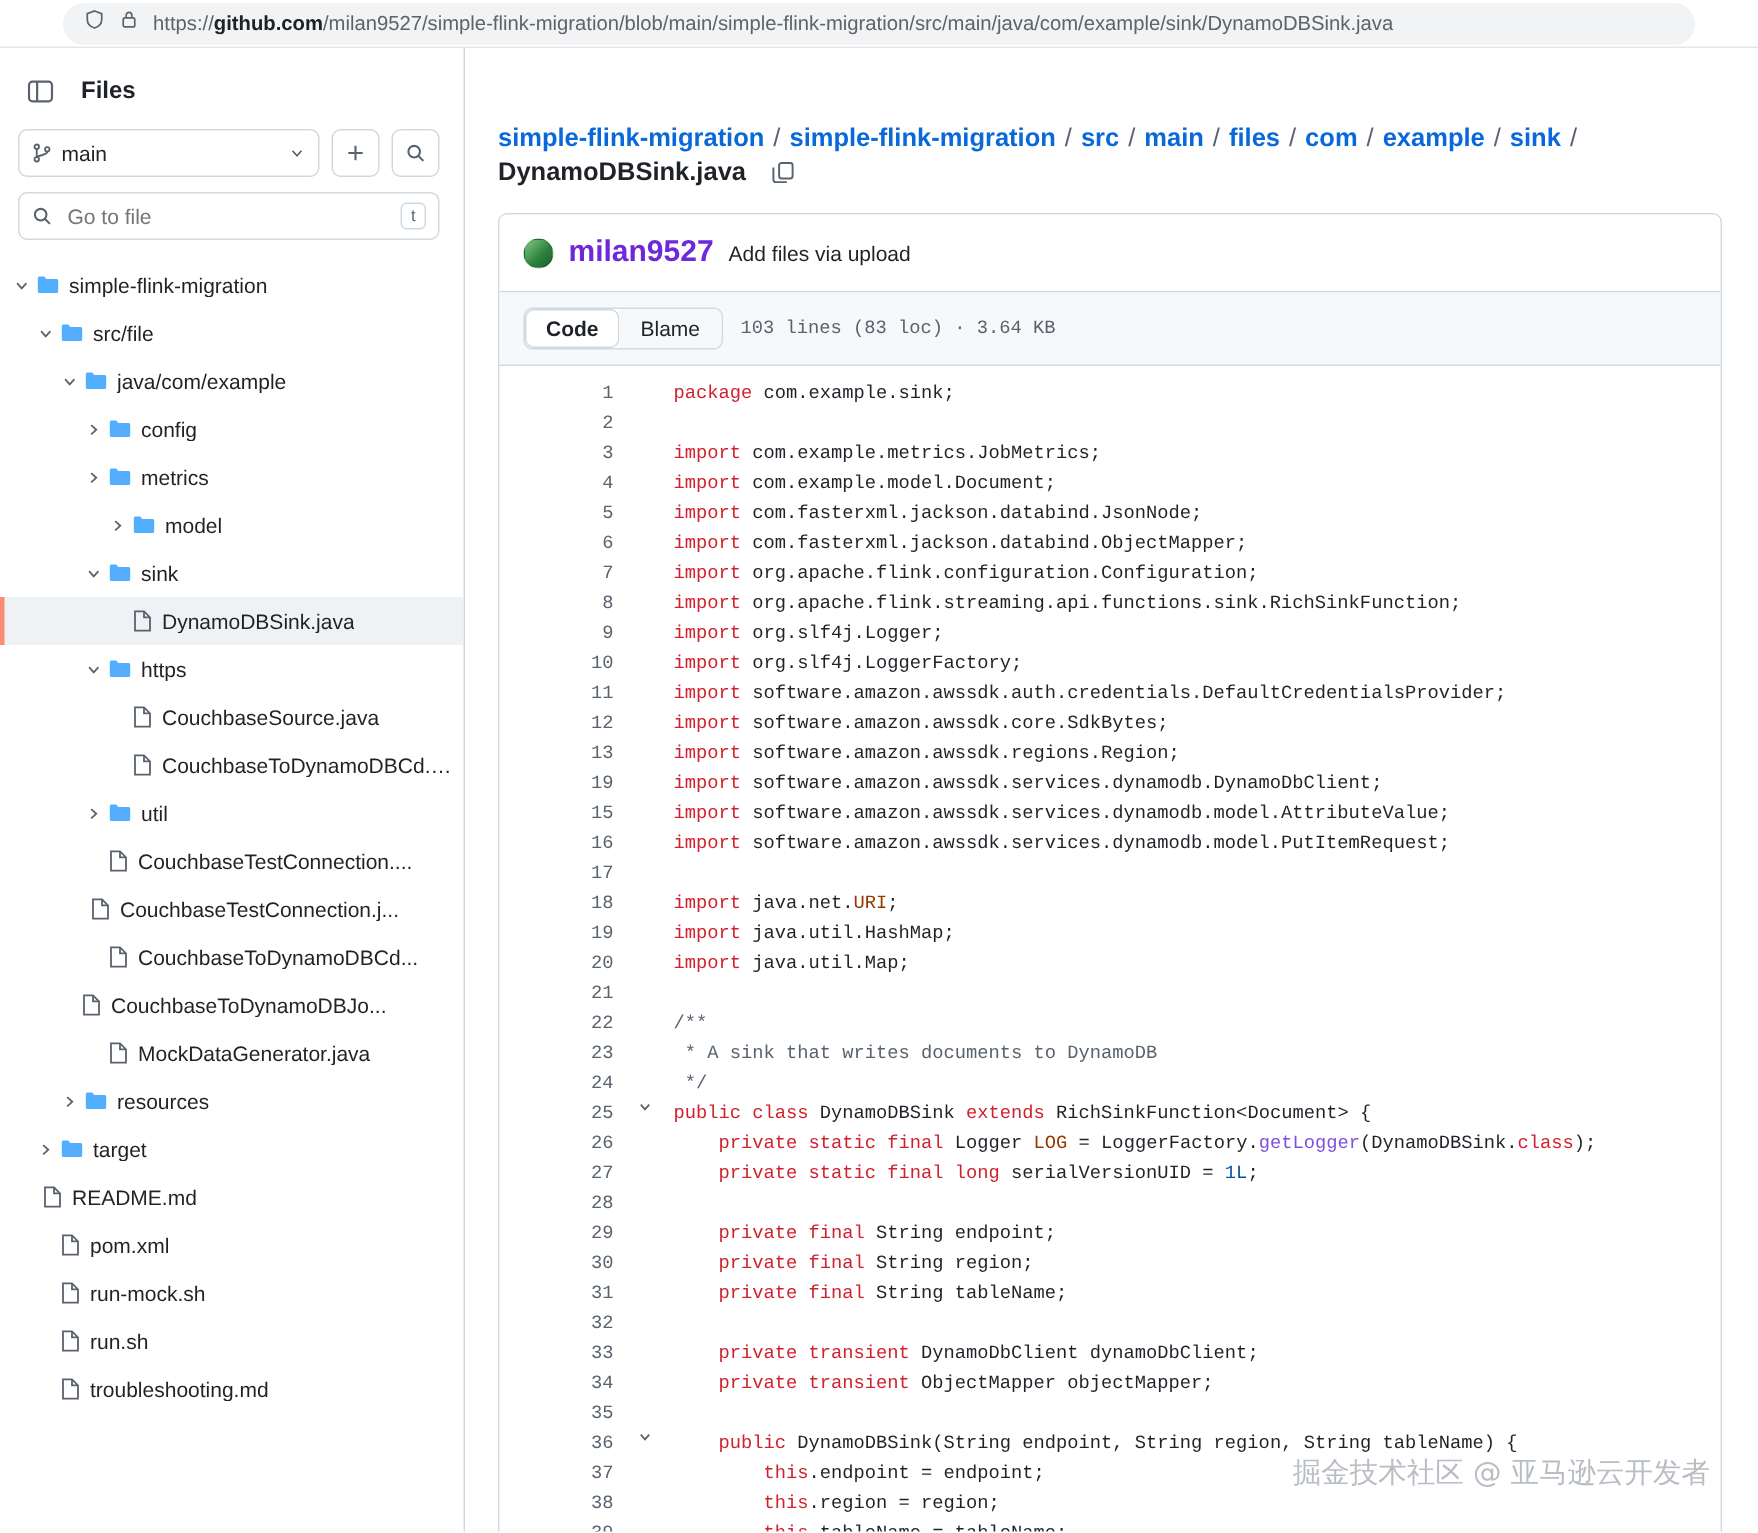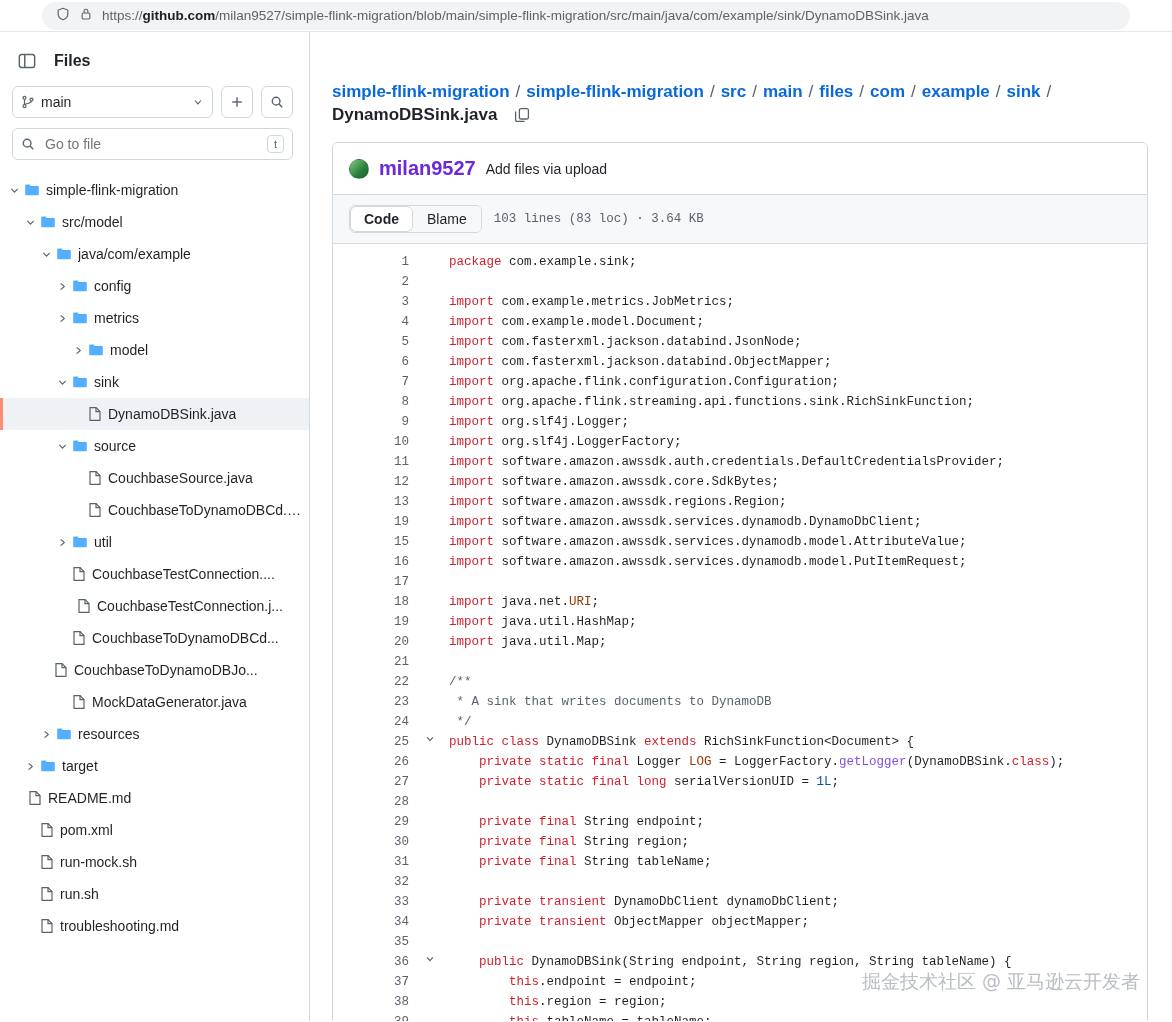--- a/index.html
+++ b/index.html
@@ -380,21 +380,21 @@
           <span class="chev">
             <svg width="11" height="11" viewBox="0 0 16 16">
               <path d="M3.5 5.5 L8 10.5 L12.5 5.5" fill="none" stroke="#59636e" stroke-width="1.7"></path>
             </svg>
           </span>
           <span class="row-icon">
             <svg width="16" height="16" viewBox="0 0 16 16">
               <path d="M1.2 3.4a1 1 0 0 1 1-1h3.3l1.4 1.6h6.9a1 1 0 0 1 1 1v7.3a1 1 0 0 1-1 1H2.2a1 1 0 0 1-1-1z" fill="#54aeff"></path>
             </svg>
           </span>
-          <span class="row-label">src/model</span>
+          <span class="row-label">src/file</span>
         </div>
         <div class="tree-row" style="padding-left: 38px;">
           <span class="chev">
             <svg width="11" height="11" viewBox="0 0 16 16">
               <path d="M3.5 5.5 L8 10.5 L12.5 5.5" fill="none" stroke="#59636e" stroke-width="1.7"></path>
             </svg>
           </span>
           <span class="row-icon">
             <svg width="16" height="16" viewBox="0 0 16 16">
               <path d="M1.2 3.4a1 1 0 0 1 1-1h3.3l1.4 1.6h6.9a1 1 0 0 1 1 1v7.3a1 1 0 0 1-1 1H2.2a1 1 0 0 1-1-1z" fill="#54aeff"></path>
@@ -468,21 +468,21 @@
           <span class="chev">
             <svg width="11" height="11" viewBox="0 0 16 16">
               <path d="M3.5 5.5 L8 10.5 L12.5 5.5" fill="none" stroke="#59636e" stroke-width="1.7"></path>
             </svg>
           </span>
           <span class="row-icon">
             <svg width="16" height="16" viewBox="0 0 16 16">
               <path d="M1.2 3.4a1 1 0 0 1 1-1h3.3l1.4 1.6h6.9a1 1 0 0 1 1 1v7.3a1 1 0 0 1-1 1H2.2a1 1 0 0 1-1-1z" fill="#54aeff"></path>
             </svg>
           </span>
-          <span class="row-label">source</span>
+          <span class="row-label">https</span>
         </div>
         <div class="tree-row" style="padding-left: 70px;">
           <span class="chev"></span>
           <span class="row-icon">
             <svg width="14" height="16" viewBox="0 0 14 16" fill="none" stroke="#59636e" stroke-width="1.2">
               <path d="M2 1.6h6l4 4v8.8H2z"></path>
               <path d="M8 1.6v4h4"></path>
             </svg>
           </span>
           <span class="row-label">CouchbaseSource.java</span>
@@ -513,21 +513,21 @@
         <div class="tree-row" style="padding-left: 54px;">
           <span class="chev"></span>
           <span class="row-icon">
             <svg width="14" height="16" viewBox="0 0 14 16" fill="none" stroke="#59636e" stroke-width="1.2">
               <path d="M2 1.6h6l4 4v8.8H2z"></path>
               <path d="M8 1.6v4h4"></path>
             </svg>
           </span>
           <span class="row-label">CouchbaseTestConnection....</span>
         </div>
-        <div class="tree-row" style="padding-left: 59px; align-items: center;">
+        <div class="tree-row" style="padding-left: 42px; align-items: center;">
           <span class="chev"></span>
           <span class="row-icon">
             <svg width="14" height="16" viewBox="0 0 14 16" fill="none" stroke="#59636e" stroke-width="1.2">
               <path d="M2 1.6h6l4 4v8.8H2z"></path>
               <path d="M8 1.6v4h4"></path>
             </svg>
           </span>
           <span class="row-label">CouchbaseTestConnection.j...</span>
         </div>
         <div class="tree-row" style="padding-left: 54px;">

